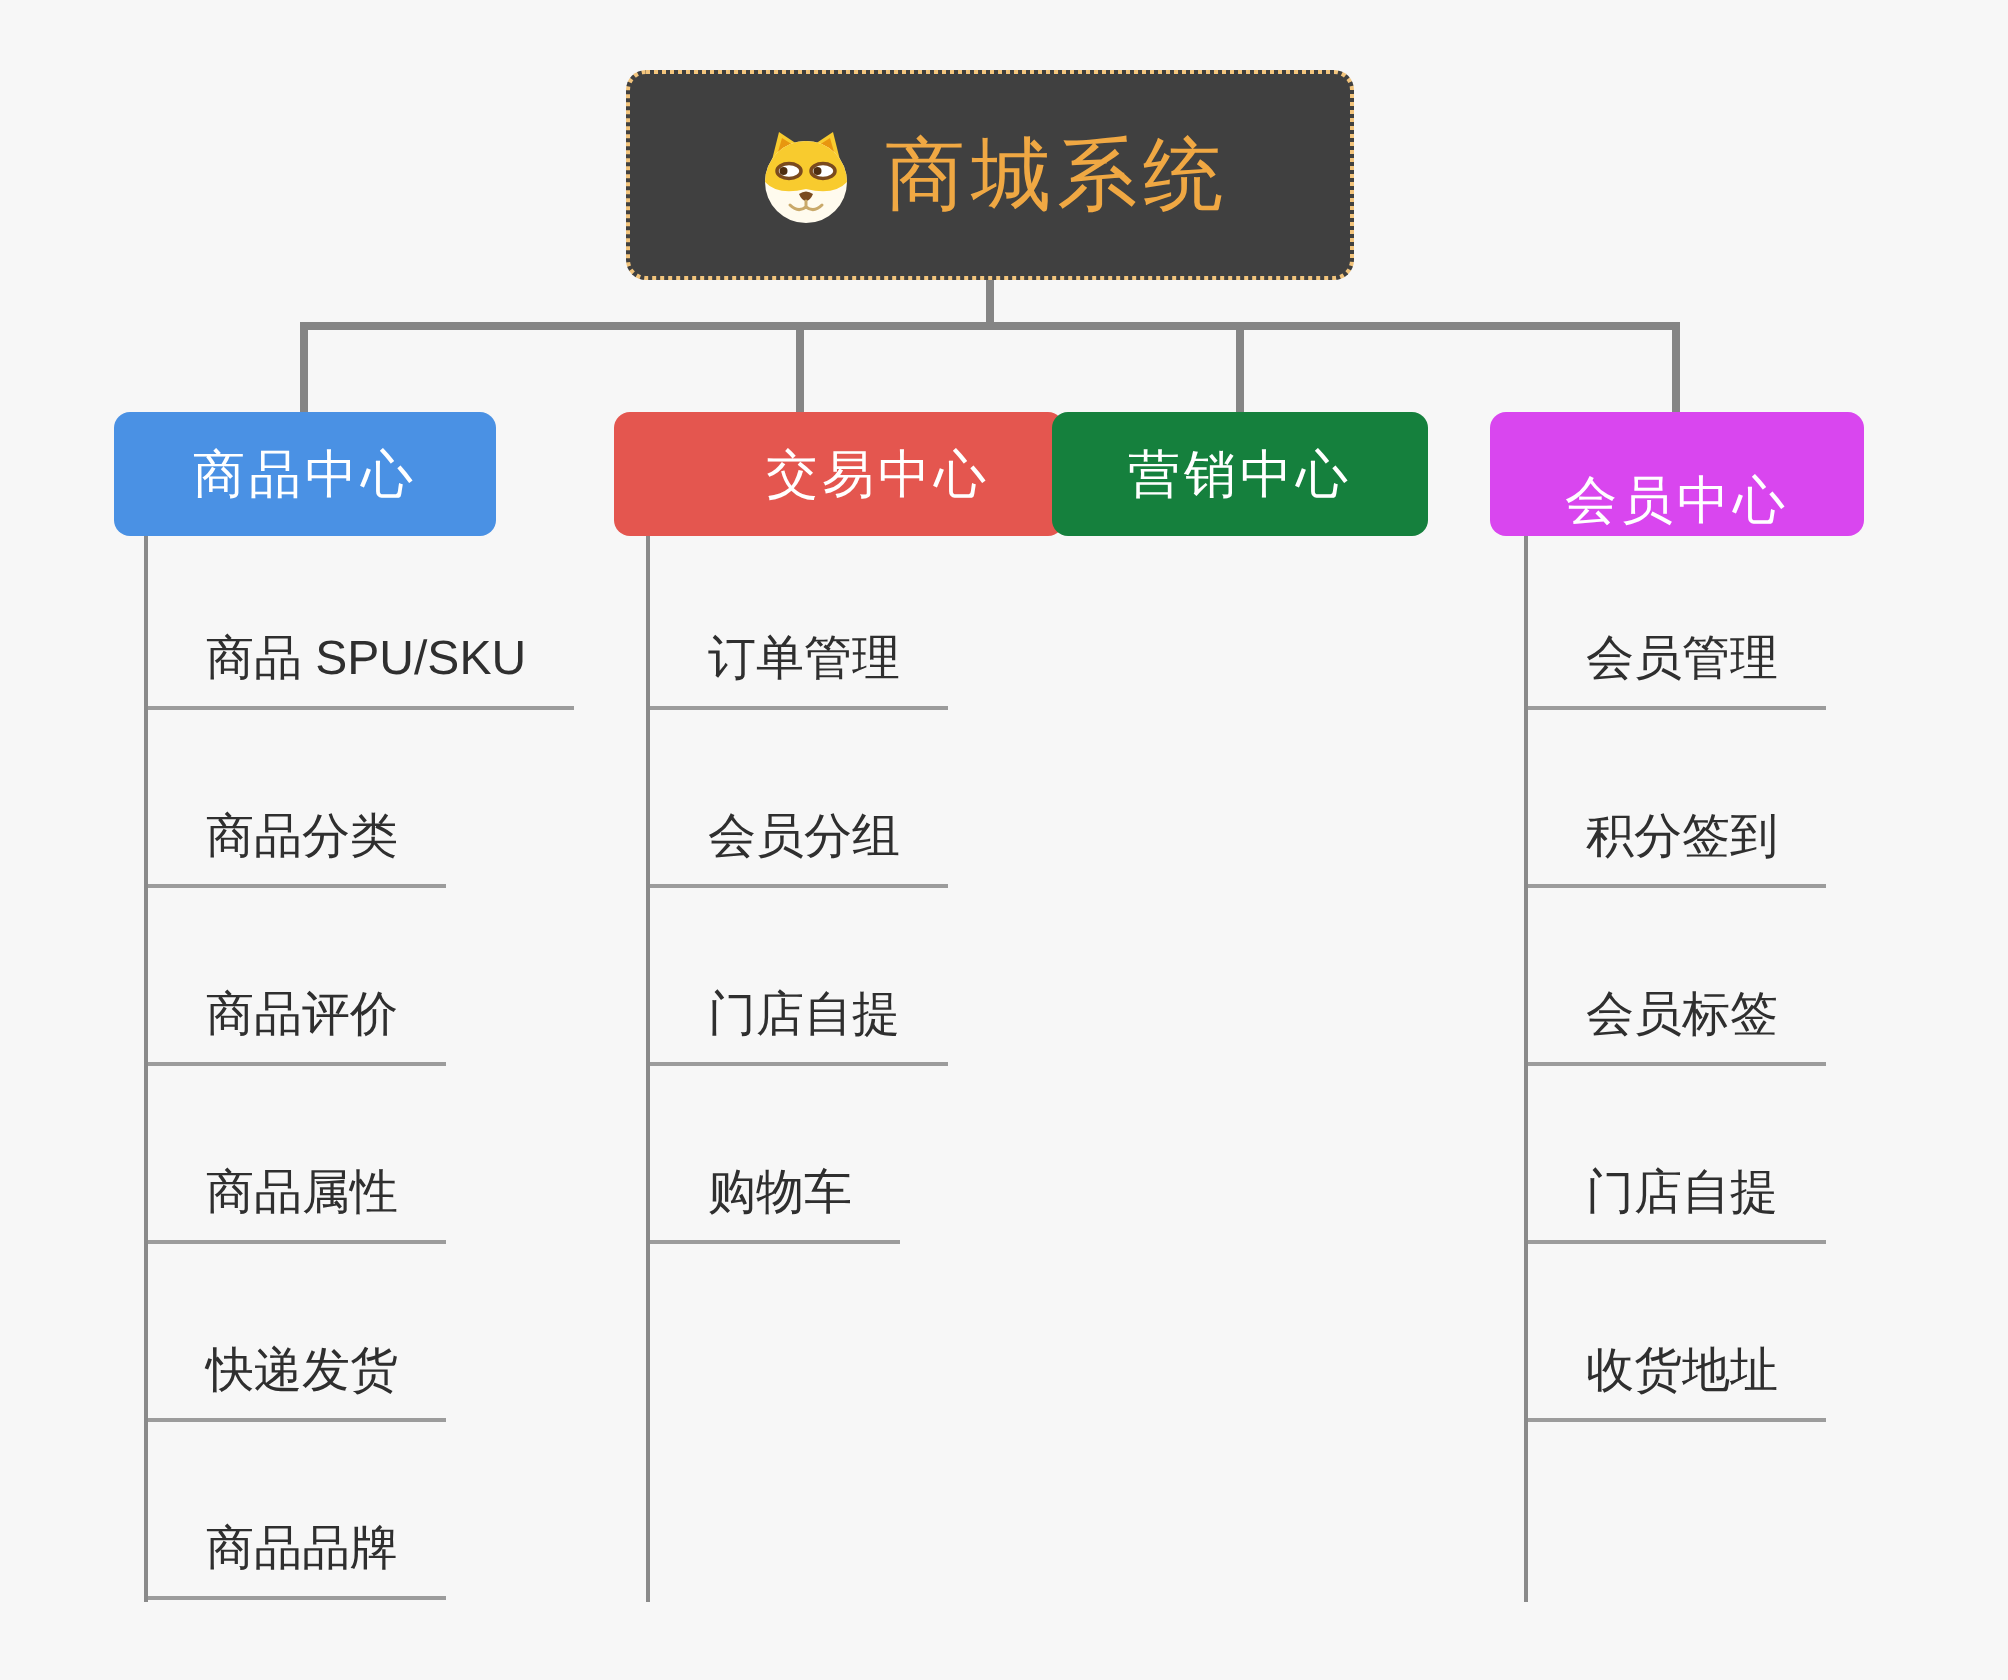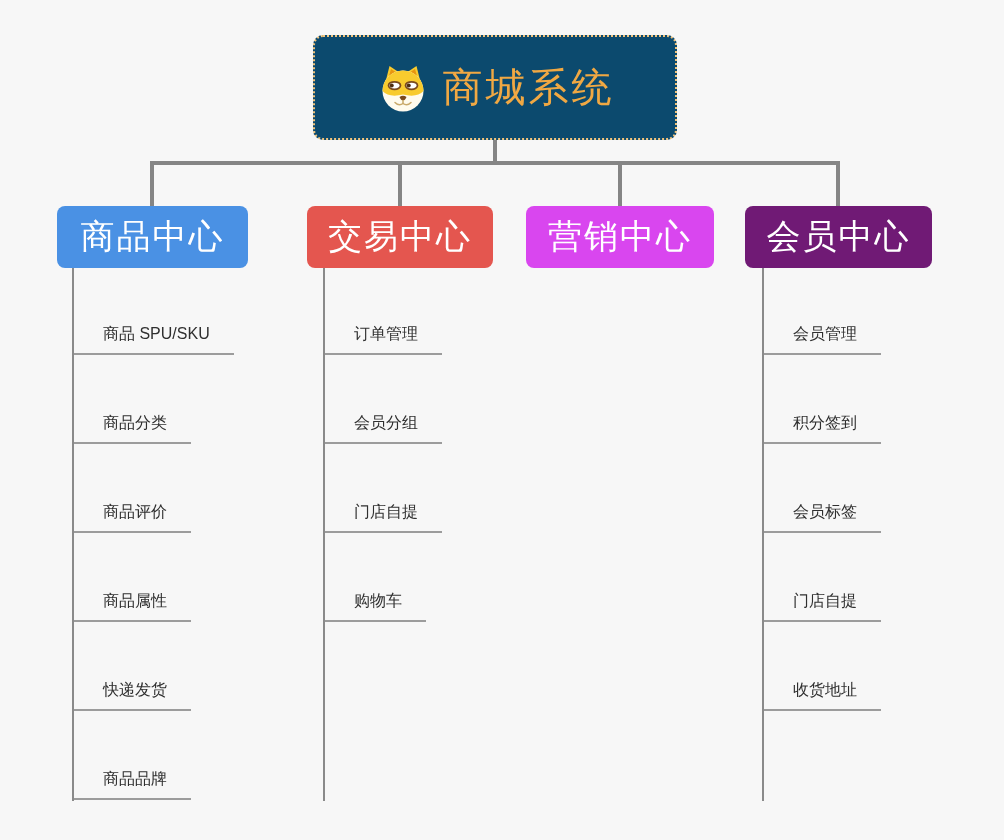--- a/index.html
+++ b/index.html
@@ -16,51 +16,51 @@
   .bus{left:150px;top:161px;width:690px;height:4px;}
   .drop{top:161px;width:4px;height:46px;}
   .drop-0{left:150px;}
   .drop-1{left:398px;}
   .drop-2{left:618px;}
   .drop-3{left:836px;}
 
   
   .root-node{
     position:absolute;left:313px;top:35px;width:364px;height:105px;
-    background:#0c4a6e;border:2px dotted #F2C47C;border-radius:10px;
+    background:#404040;border:2px dotted #F2C47C;border-radius:10px;
     box-sizing:border-box;
     display:flex;align-items:center;justify-content:center;gap:13px;
   }
   .root-title{
     font-size:40px;letter-spacing:3px;color:#F0A843;white-space:nowrap;
   }
   .dog{width:54px;height:52px;display:block;flex:0 0 auto;}
 
   
   .branch-box{
     position:absolute;top:206px;height:62px;border-radius:8px;
     display:flex;align-items:center;justify-content:center;
-    color:#FFFFFF;font-size:34px;letter-spacing:2px;white-space:nowrap;
+    color:#FFFFFF;font-size:26px;letter-spacing:2px;white-space:nowrap;
   }
   .b0{left:57px;width:191px;}
-  .b1{left:307px;width:186px;}
+  .b1{left:307px;width:186px;padding-left:39px;}
   .b2{left:526px;width:188px;}
   .b3{left:745px;width:187px;}
 
   
   .col{position:absolute;top:266px;}
   .col-0{left:73px;}
   .col-1{left:324px;}
   .col-2{left:543px;}
   .col-3{left:763px;}
   .spine{position:absolute;left:-1px;top:2px;width:2px;height:533px;background:#8A8A8A;}
   .leaf{height:89px;display:flex;align-items:flex-end;}
   .leaf-label{
     display:inline-block;white-space:nowrap;
-    font-size:16px;color:#2F2F2F;
+    font-size:24px;color:#2F2F2F;
     padding:0 24px 8px 30px;
     border-bottom:2px solid #9C9C9C;
   }
 </style>
 </head>
 <body>
 
 <div class="canvas">
 
   <div class="line stem"></div>
@@ -88,24 +88,24 @@
     </svg>
     <span class="root-title">商城系统</span>
   </div>
 
   <div class="branch-box b0" style="background-color: rgb(74, 145, 228);">
     <span>商品中心</span>
   </div>
   <div class="branch-box b1" style="background-color: rgb(228, 86, 79);">
     <span>交易中心</span>
   </div>
-  <div class="branch-box b2" style="background-color: #d946ef;">
+  <div class="branch-box b2" style="background-color: #15803d;">
     <span>营销中心</span>
   </div>
-  <div class="branch-box b3" style="background-color: #701a75;">
+  <div class="branch-box b3" style="background-color: #d946ef; align-items: flex-end;">
     <span>会员中心</span>
   </div>
 
   <div class="col col-0">
     <div class="spine"></div>
     <div class="leaf">
         <span class="leaf-label">商品 SPU/SKU</span>
       </div>
     <div class="leaf">
         <span class="leaf-label">商品分类</span>

